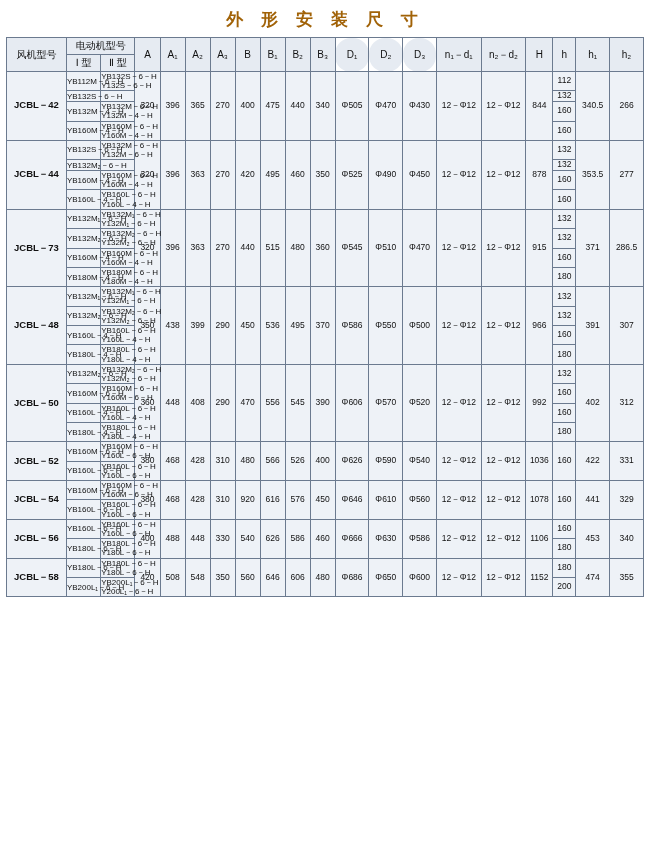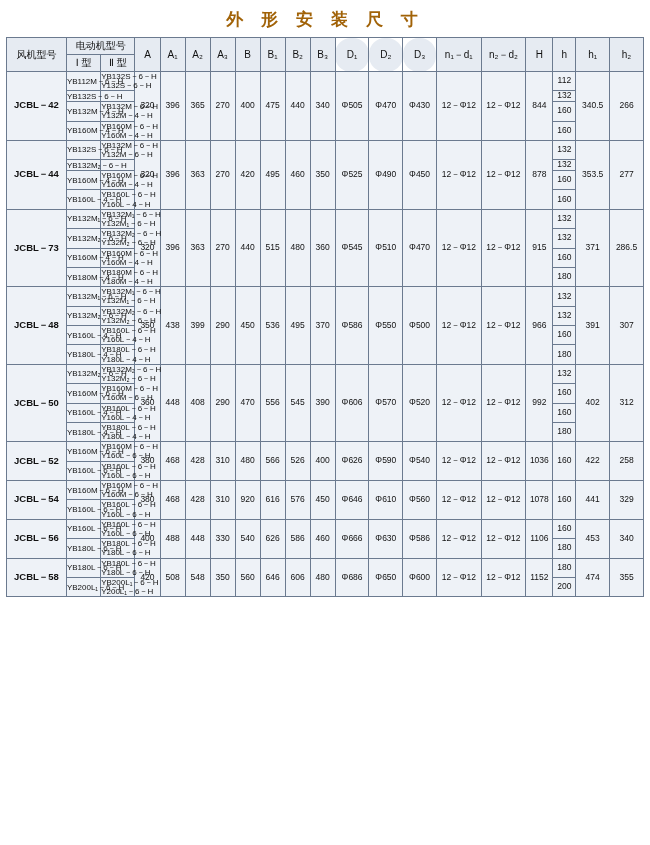--- a/index.html
+++ b/index.html
@@ -384,21 +384,21 @@
         <td rowspan="2">526</td>
         <td rowspan="2">400</td>
         <td rowspan="2">Φ626</td>
         <td rowspan="2">Φ590</td>
         <td rowspan="2">Φ540</td>
         <td rowspan="2">12－Φ12</td>
         <td rowspan="2">12－Φ12</td>
         <td rowspan="2">1036</td>
         <td class="hval" rowspan="2">160</td>
         <td rowspan="2">422</td>
-        <td rowspan="2">258</td>
+        <td rowspan="2">331</td>
       </tr>
       <tr>
         <td class="motor">
           <span class="ln">YB160L－6－H</span>
         </td>
         <td class="motor">
           <span class="ln">YB160L－6－H</span>
           <span class="ln">Y160L－6－H</span>
         </td>
       </tr>

